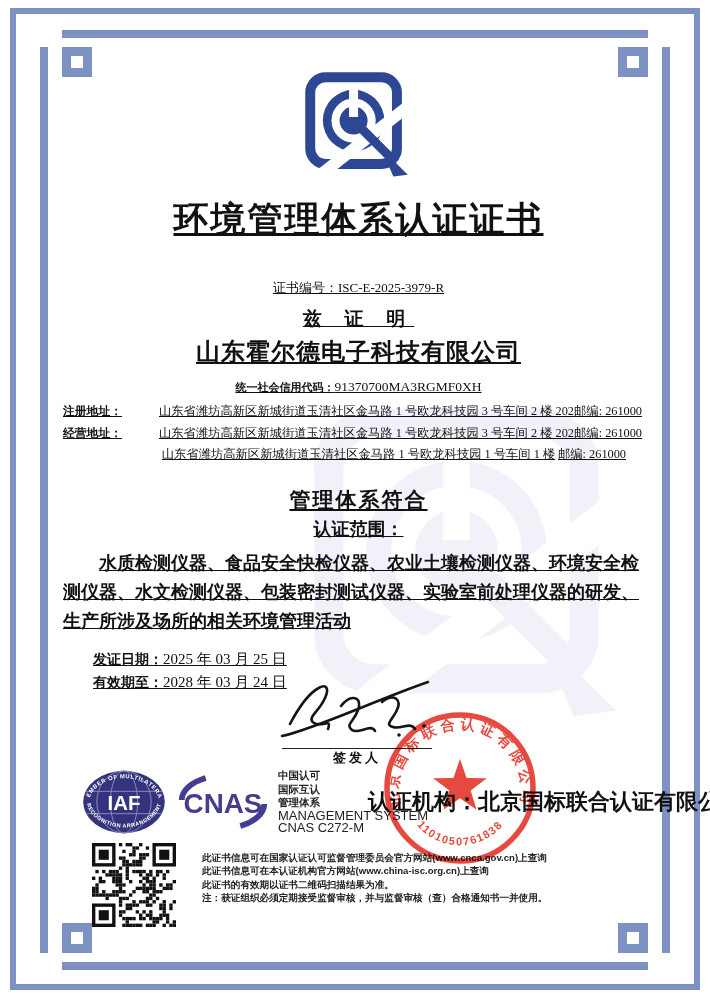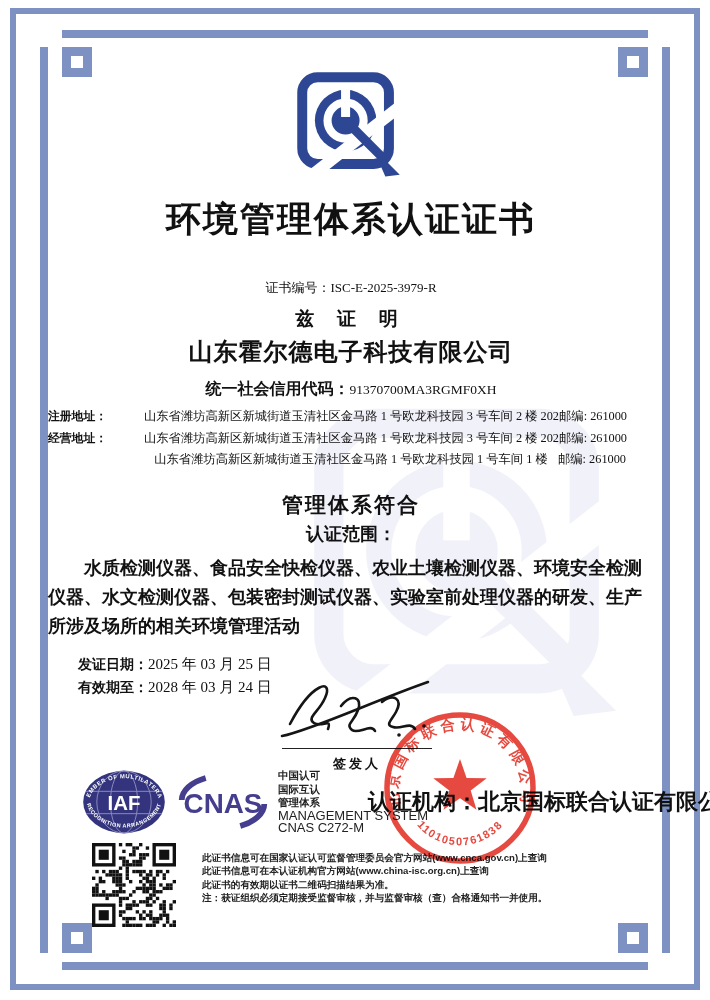--- a/index.html
+++ b/index.html
@@ -1,42 +1,42 @@
 <!DOCTYPE html>
 <html><head>
 <meta charset="utf-8">
 <style>
   html,body{margin:0;padding:0;background:#fff;}
   .page{position:relative;width:710px;height:1000px;background:#fff;overflow:hidden;
         font-family:"Liberation Serif","DejaVu Serif",serif;color:#111;}
   .frame-svg{position:absolute;inset:0;z-index:1;pointer-events:none;}
   .watermark{position:absolute;left:300px;top:402px;width:345px;height:330px;z-index:0;opacity:.55;}
-  .content{position:absolute;left:48px;right:56px;top:70px;z-index:2;text-align:center;}
+  .content{position:absolute;left:63px;right:56px;top:70px;z-index:2;text-align:center;text-decoration:underline;}
   .logo{display:block;margin:0 auto;width:118px;height:112px;}
   .title{margin-top:14px;font-size:35px;font-weight:bold;letter-spacing:2px;}
   .certno{margin-top:36px;font-size:13px;}
   .hereby{margin-top:9px;font-size:19px;font-weight:bold;letter-spacing:9px;}
   .company{margin-top:4px;font-size:24px;font-weight:bold;letter-spacing:1px;}
   .credit{margin-top:11px;font-size:13.5px;}
-  .credit b{font-family:"Liberation Sans","DejaVu Sans",sans-serif;font-size:16px;}
+  .credit b{font-family:"Liberation Sans","DejaVu Sans",sans-serif;font-size:11px;}
   .addr{margin-top:6px;font-size:12.3px;line-height:21.5px;}
   .addr-row{display:grid;grid-template-columns:92px 1fr 96px;align-items:baseline;}
   .addr-label{font-weight:bold;text-align:left;font-family:"Liberation Sans","DejaVu Sans",sans-serif;font-size:11.8px;}
   .addr-text{text-align:left;padding-left:4px;white-space:nowrap;}
   .addr-text.centered{text-align:center;}
   .addr-postal{text-align:left;white-space:nowrap;}
   .sys{margin-top:20px;font-size:21px;font-weight:bold;letter-spacing:2px;}
   .standard{margin-top:5px;font-size:20px;}
   .scope-label{margin-top:3px;font-size:18px;font-weight:bold;}
   .scope-text{margin-top:8px;font-size:18px;font-weight:bold;line-height:29px;text-align:left;text-indent:2em;}
   .dates{margin-top:12px;text-align:left;padding-left:30px;font-size:15px;line-height:23px;}
   .dates .lab{font-weight:bold;font-family:"Liberation Sans","DejaVu Sans",sans-serif;font-size:14px;}
   .signature{position:absolute;left:276px;top:672px;width:162px;z-index:2;text-align:center;}
   .sig-line{border-bottom:1.6px solid #222;width:150px;margin:0 auto;}
-  .sig-label{margin-top:6px;font-size:13px;font-weight:bold;letter-spacing:3px;font-family:"Liberation Sans","DejaVu Sans",sans-serif;}
+  .sig-label{font-size:13px;font-weight:bold;letter-spacing:3px;font-family:"Liberation Sans","DejaVu Sans",sans-serif;}
   .cert-body-line{position:absolute;left:368px;top:787px;z-index:2;font-size:22px;font-weight:bold;white-space:nowrap;
                   font-family:"Liberation Sans","DejaVu Sans",sans-serif;}
   .seal{position:absolute;left:380px;top:708px;width:160px;height:160px;z-index:3;opacity:.88;mix-blend-mode:multiply;}
   .accred{position:absolute;left:80px;top:768px;z-index:2;display:flex;align-items:center;gap:7px;}
   .accred-text{text-align:left;font-family:"Liberation Sans","DejaVu Sans",sans-serif;color:#222;}
   .accred-text .cn{font-size:10.5px;font-weight:bold;line-height:13.5px;}
   .accred-text .en{font-size:13px;font-weight:normal;line-height:12.5px;}
   .qr{position:absolute;left:92px;top:843px;width:84px;height:84px;z-index:2;}
   .notes{position:absolute;left:202px;top:851px;width:436px;z-index:2;text-align:left;
          font-size:9.6px;line-height:13.4px;font-weight:600;font-family:"Liberation Sans","DejaVu Sans",sans-serif;color:#222;}

